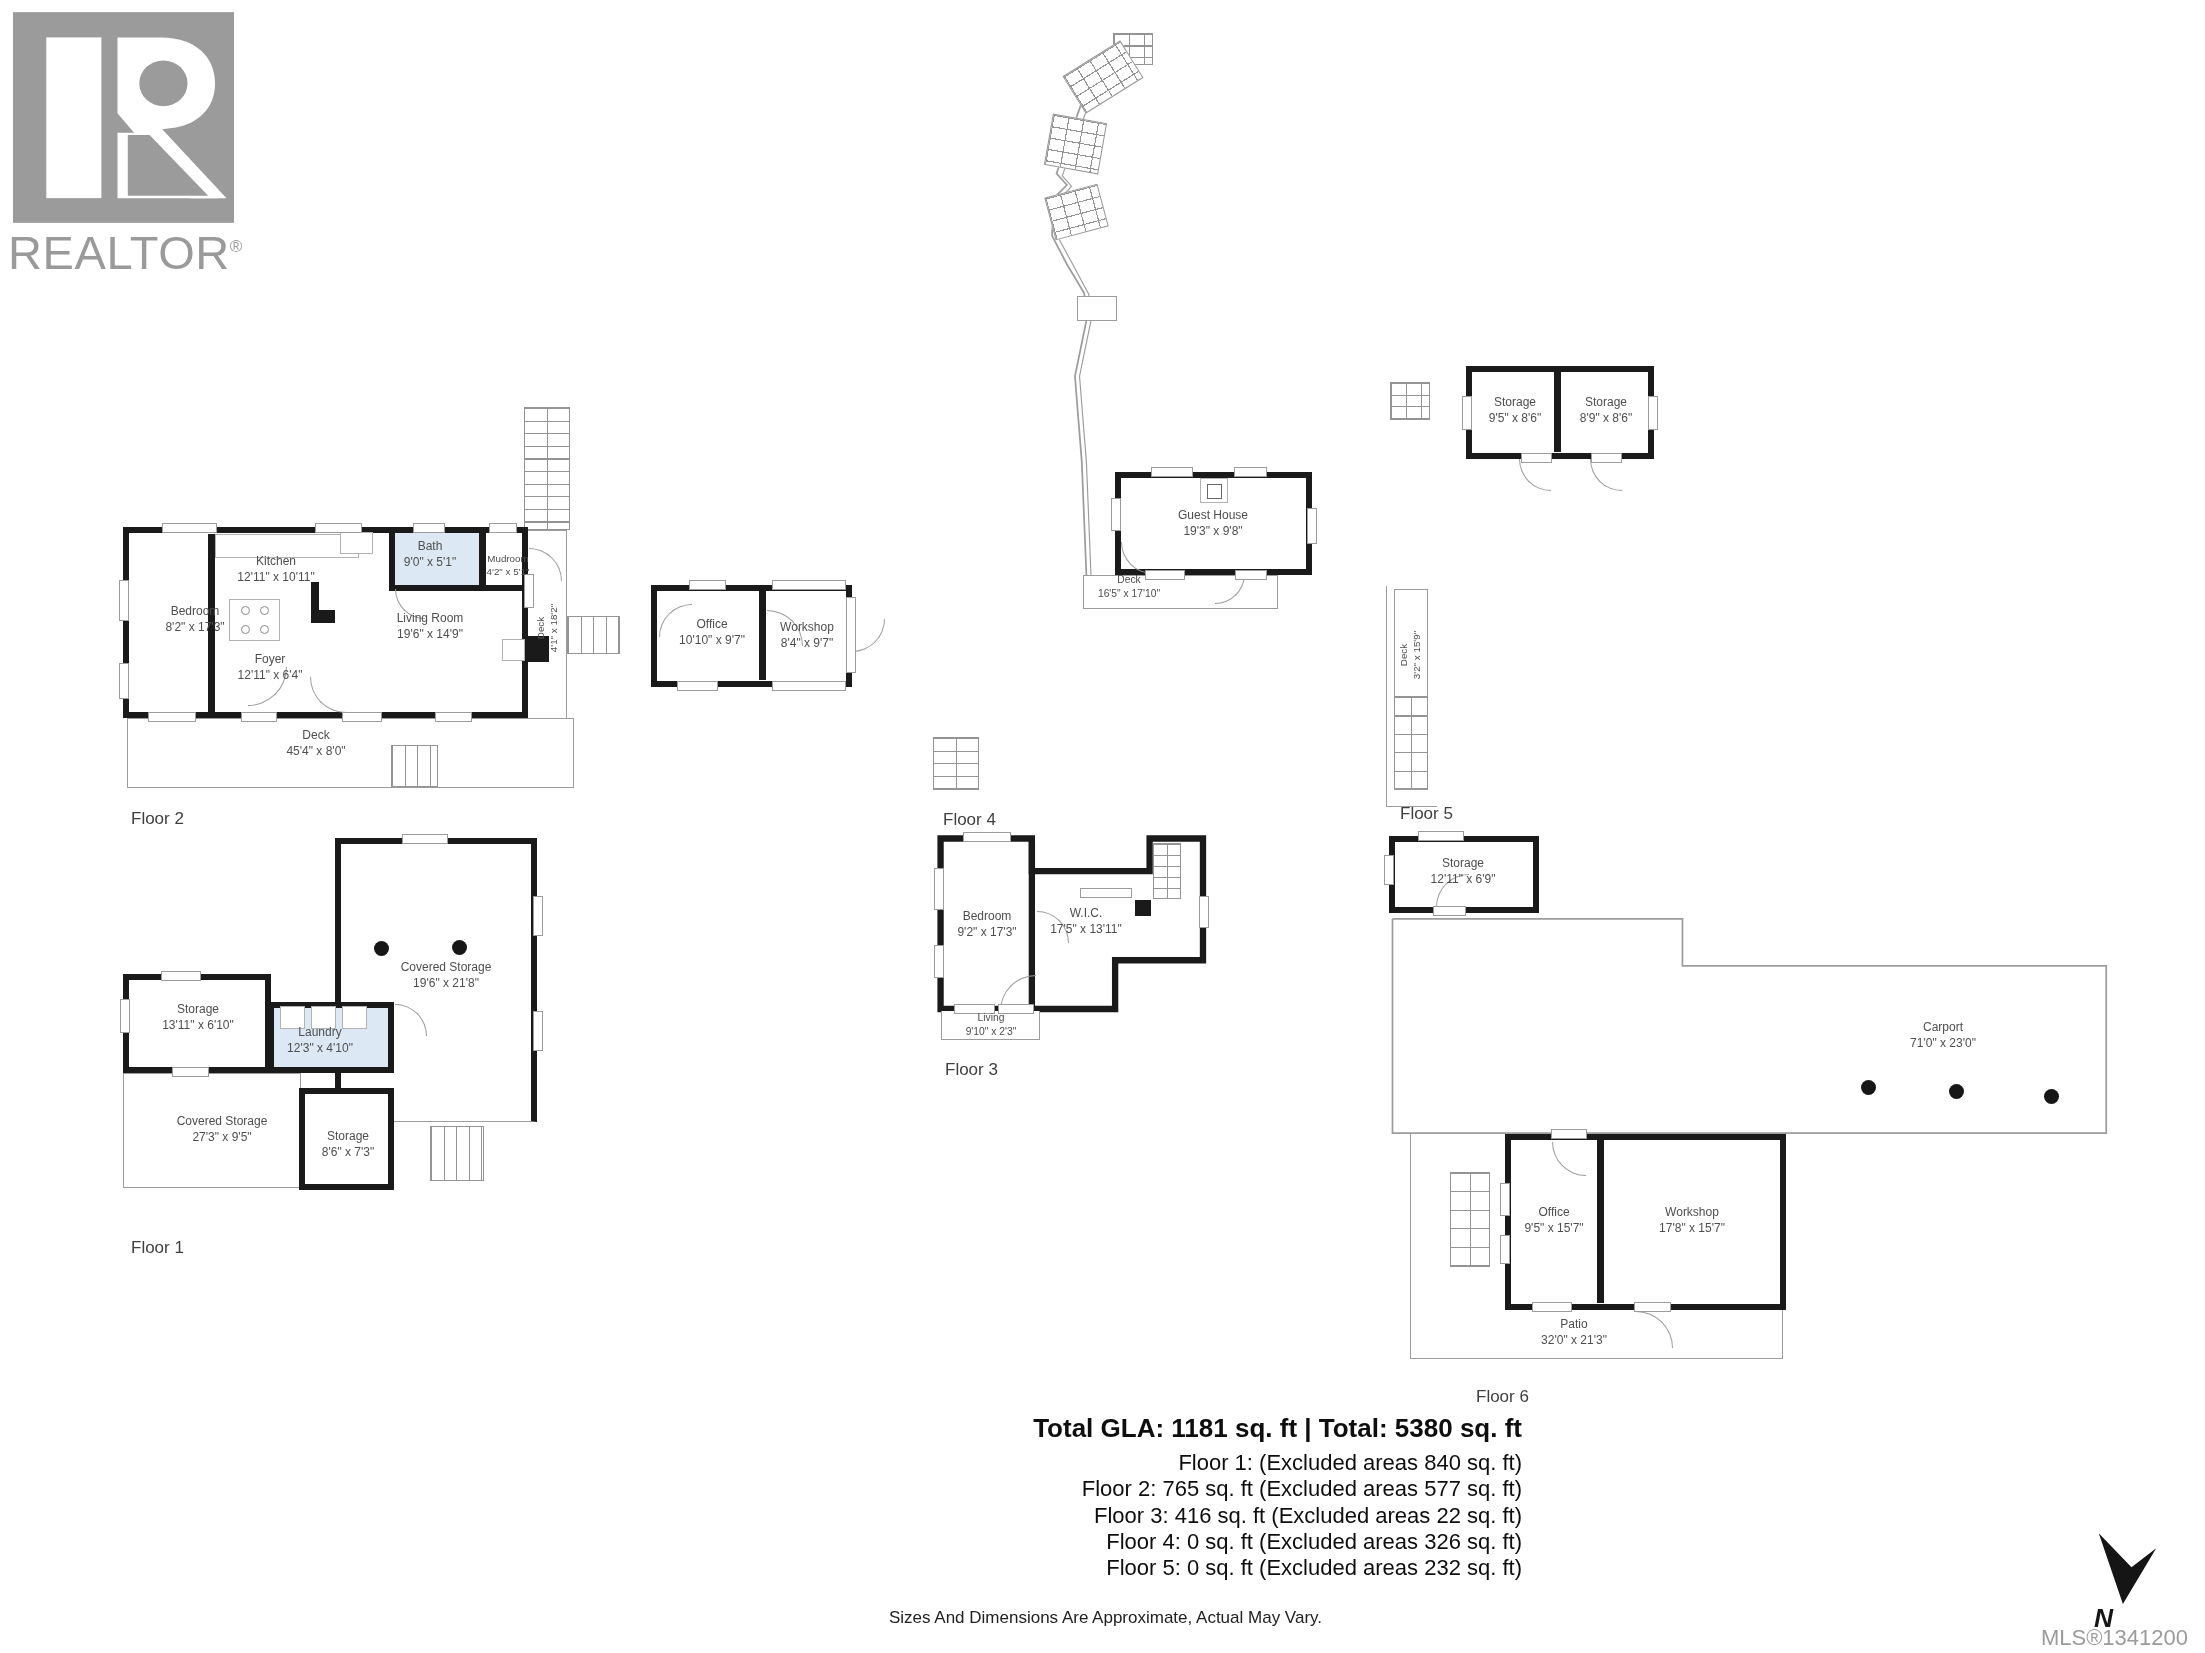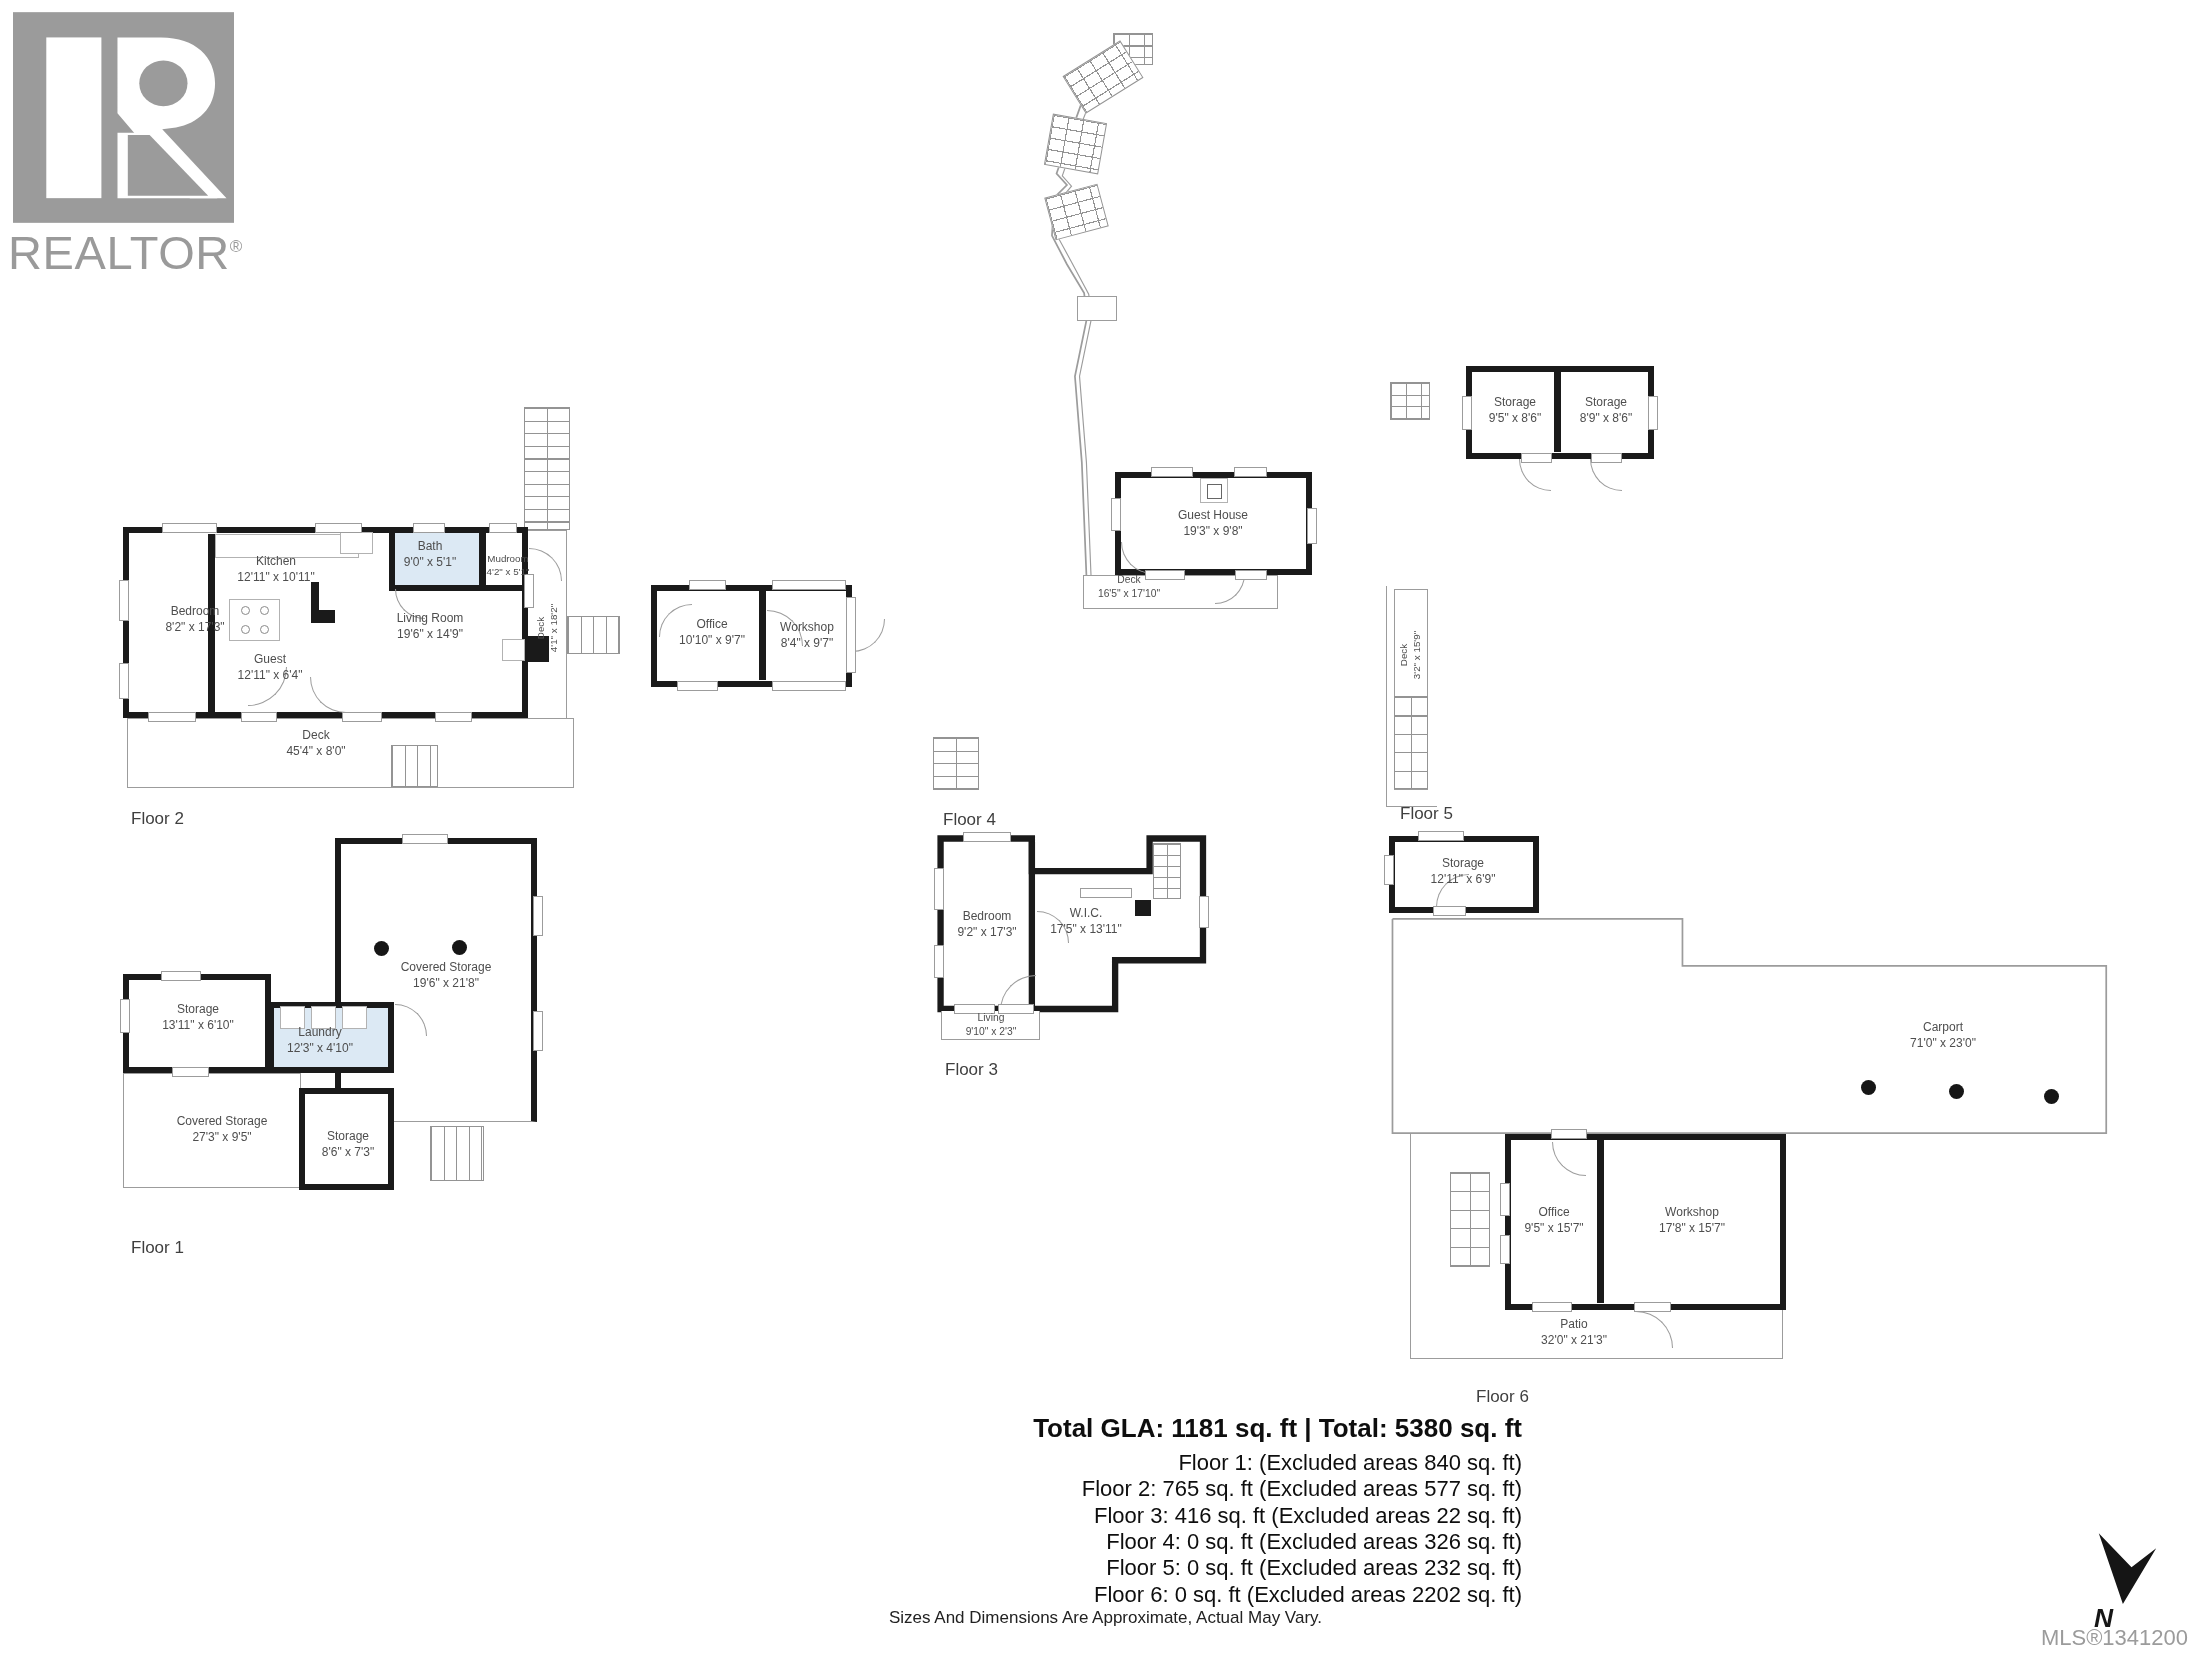--- a/index.html
+++ b/index.html
@@ -106,21 +106,21 @@
 
 <div class="lbl" style="left:195px;top:620px">
   <div>Bedroom</div>
     <div>8'2" x 17'3"</div>
   </div>
 <div class="lbl" style="left:276px;top:570px">
   <div>Kitchen</div>
     <div>12'11" x 10'11"</div>
   </div>
 <div class="lbl" style="left:270px;top:668px">
-  <div>Guest</div>
+  <div>Foyer</div>
     <div>12'11" x 6'4"</div>
   </div>
 <div class="lbl" style="left:430px;top:555px">
   <div>Bath</div>
     <div>9'0" x 5'1"</div>
   </div>
 <div class="lbl" style="left:508px;top:566px;font-size:9.8px">
   <div>Mudroom</div>
     <div>4'2" x 5'1"</div>
   </div>
@@ -321,19 +321,18 @@
   </div>
 <div class="flabel" style="left:1476px;top:1387px">Floor 6</div>
 
 <div id="summary">
   <div class="total">Total GLA: 1181 sq. ft | Total: 5380 sq. ft</div>
   <div class="line">Floor 1: (Excluded areas 840 sq. ft)</div>
   <div class="line">Floor 2: 765 sq. ft (Excluded areas 577 sq. ft)</div>
   <div class="line">Floor 3: 416 sq. ft (Excluded areas 22 sq. ft)</div>
   <div class="line">Floor 4: 0 sq. ft (Excluded areas 326 sq. ft)</div>
   <div class="line">Floor 5: 0 sq. ft (Excluded areas 232 sq. ft)</div>
-  <div class="line">Floor 6: 0 sq. ft (Excluded areas 2202 sq. ft)</div>
 </div>
 <div id="disclaimer">Sizes And Dimensions Are Approximate, Actual May Vary.</div>
 
 <div id="north-n">N</div>
 <div id="mls">MLS®1341200</div>
 
 
 </body></html>

